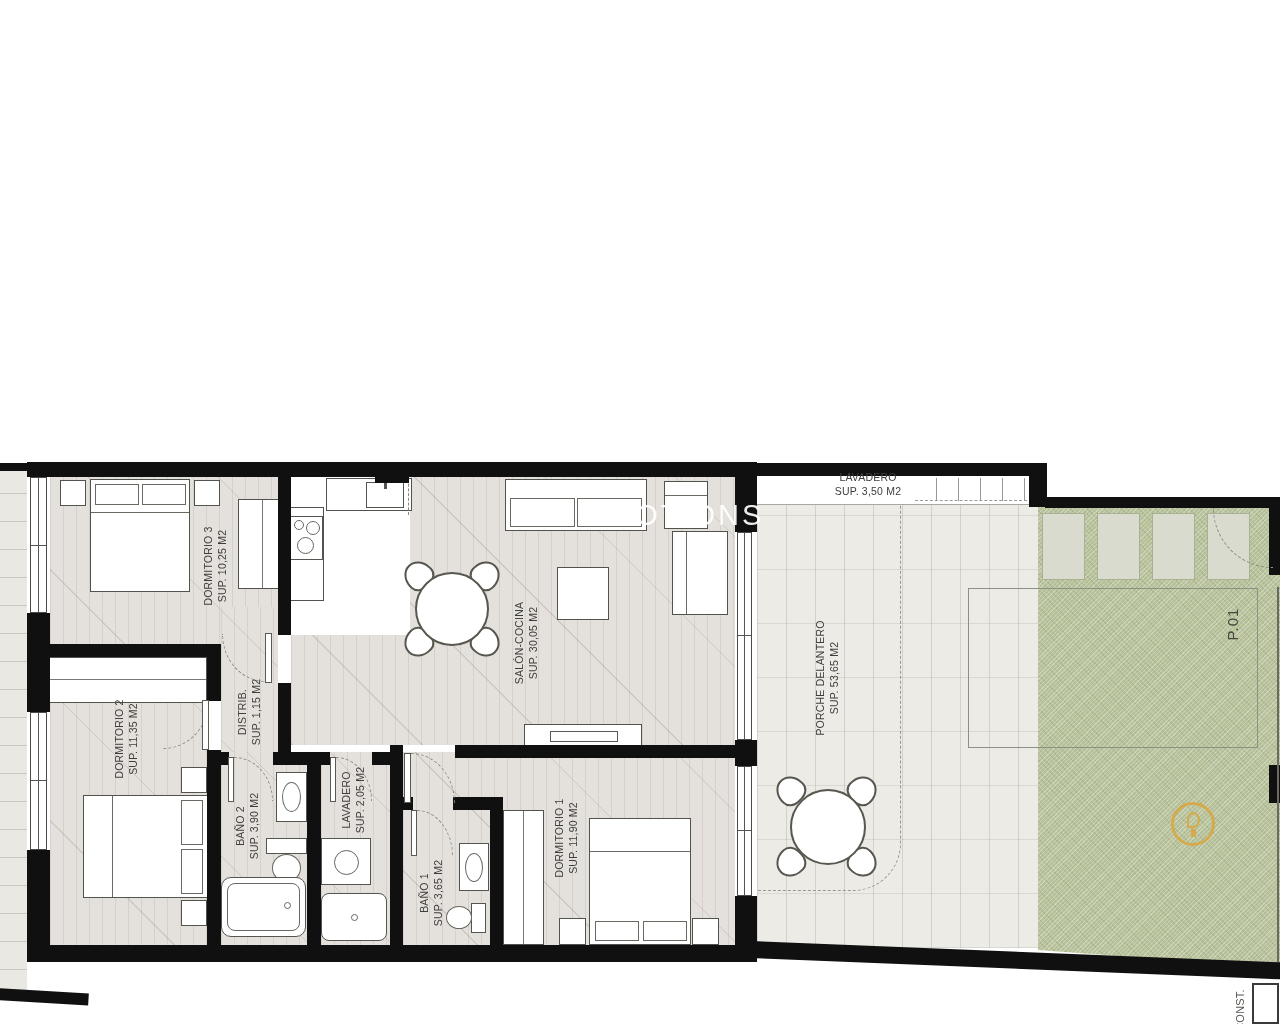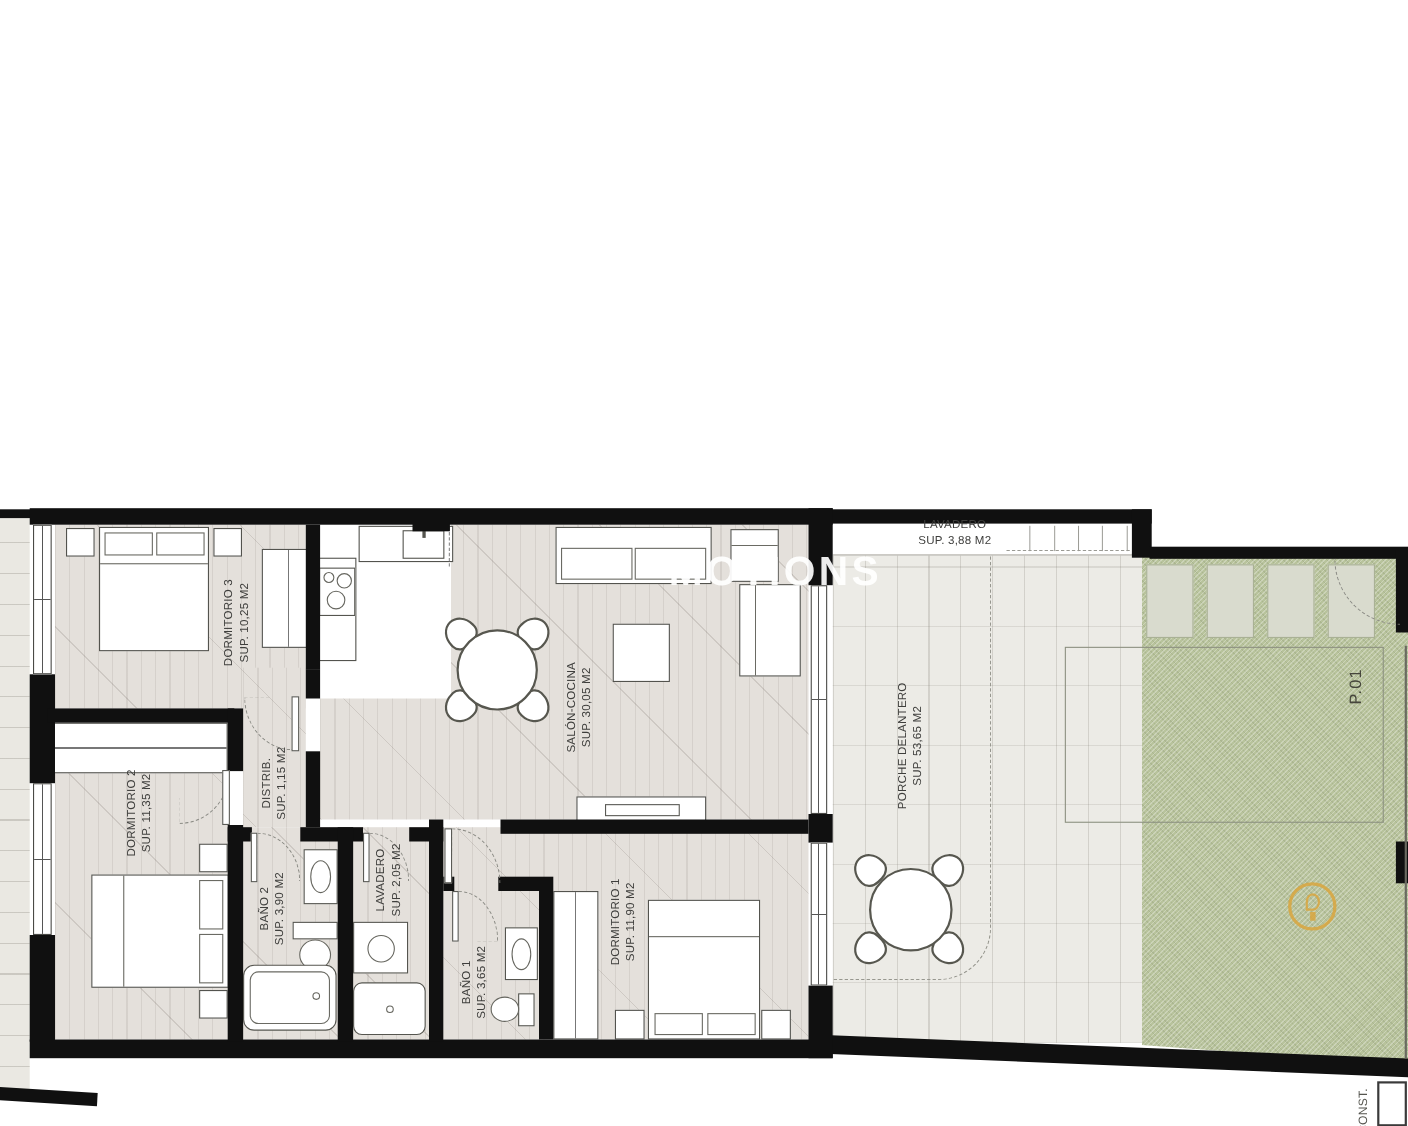--- a/index.html
+++ b/index.html
@@ -30,21 +30,21 @@
   .arc{position:absolute;box-sizing:border-box;border:0 dashed #8d8d87;}
   .rtable{position:absolute;background:#fff;border:2px solid #57574f;border-radius:50%;box-sizing:border-box;}
   .chair{position:absolute;width:29px;height:29px;background:#fff;border:2px solid #57574f;box-sizing:border-box;
          border-radius:50% 50% 42% 42% / 58% 58% 36% 36%;}
   .lbl{position:absolute;font-size:10.5px;line-height:1.3;color:#3e3e3c;text-align:center;
        white-space:nowrap;letter-spacing:.2px;transform:translate(-50%,-50%);}
   .rot{transform:translate(-50%,-50%) rotate(-90deg);}
   .pillow{position:absolute;background:#fff;border:1px solid #6a6a63;box-sizing:border-box;}
   .fix{position:absolute;background:#fff;border:1.4px solid #55554f;box-sizing:border-box;}
   .oval{position:absolute;border:1.2px solid #66665f;border-radius:50%;box-sizing:border-box;background:#fff;}
-  .watermark{position:absolute;color:rgba(255,255,255,.92);font-weight:bold;font-size:37px;letter-spacing:3px;text-align:center;}
+  .watermark{position:absolute;color:rgba(255,255,255,.92);font-weight:normal;font-size:29px;letter-spacing:3px;text-align:center;}
 </style>
 </head>
 <body>
 
 <div id="canvas">
 
   <div class="strip" style="left:0;top:470px;width:27px;height:528px"></div>
 
   <div class="floor" style="left:50px;top:477px;width:228px;height:167px"></div>
   <div class="floor" style="left:291px;top:477px;width:444px;height:268px"></div>
@@ -241,21 +241,21 @@
   <div class="lbl rot" style="left:567px;top:838px">
     <div>DORMITORIO 1</div>
     <div>SUP. 11,90 M2</div>
   </div>
   <div class="lbl rot" style="left:828px;top:678px">
     <div>PORCHE DELANTERO</div>
     <div>SUP. 53,65 M2</div>
   </div>
   <div class="lbl" style="left:868px;top:485px">
     <div>LAVADERO</div>
-    <div>SUP. 3,88 M2</div>
+    <div>SUP. 3,50 M2</div>
   </div>
 
   <div class="lbl rot" style="left:1233px;top:624px;font-size:15px;letter-spacing:1px;color:#46463c">P.01</div>
   <div class="lbl rot" style="left:1240px;top:1010px;font-size:11px;color:#55554f">CONST.</div>
   <div class="abs" style="left:1252px;top:983px;width:27px;height:41px;border:2px solid #3a3a3a;box-sizing:border-box;background:#fff"></div>
 
   <div class="abs" style="left:1171px;top:802px;width:44px;height:44px;border:3px solid #d9a63f;border-radius:50%;box-sizing:border-box;opacity:.85">
     <div class="abs" style="left:13px;top:7px;width:13px;height:16px;border:2.5px solid #d9a63f;border-radius:50% 50% 50% 0;box-sizing:border-box"></div>
     <div class="abs" style="left:17px;top:24px;width:5px;height:8px;background:#d9a63f"></div>
   </div>

